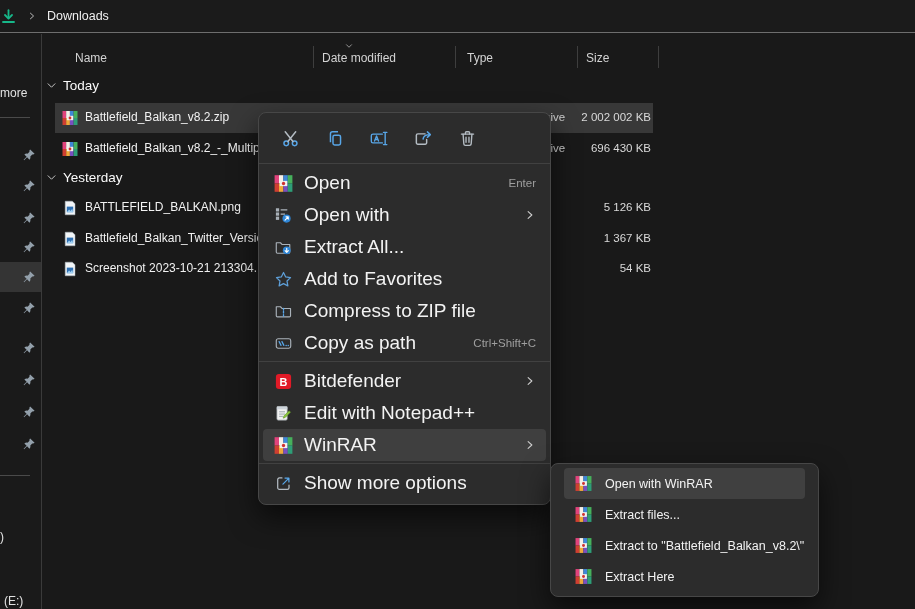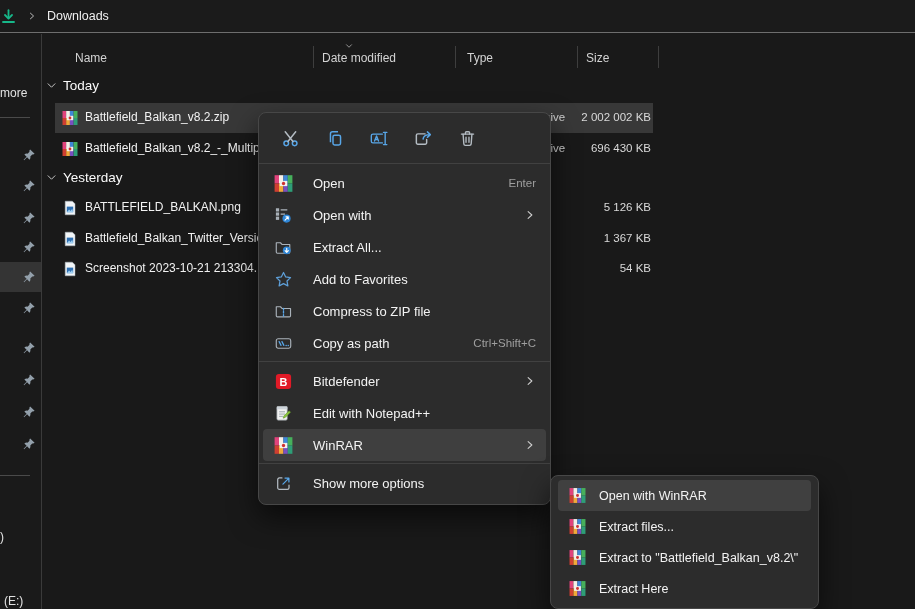--- a/index.html
+++ b/index.html
@@ -44,28 +44,28 @@
          border:1px solid #474747; border-radius:8px; box-shadow:0 12px 28px rgba(0,0,0,.6);
          padding:3px 0 5px 0; z-index:5; }
   .qa-row { height:45px; display:flex; align-items:center; gap:8px; padding-left:14px; }
   .qa-btn { width:36px; height:32px; border-radius:4px; display:flex; align-items:center; justify-content:center; cursor:default; }
   .qa-btn svg { width:21px; height:21px; }
   .ctx-sep { height:1px; background:#414141; margin:2px 0 3px 0; }
   .mi { height:32px; margin:0 4px; border-radius:4px; display:flex; align-items:center; padding:0 10px; cursor:default; }
   .mi.hl { background:#3f3f3f; }
   .mi-ic { width:20px; height:20px; flex:0 0 20px; display:flex; align-items:center; justify-content:center; }
   .mi-ic svg { width:19px; height:19px; }
-  .mi-label { font-size:13px; color:#f3f3f3; margin-left:20px; white-space:nowrap; }
+  .mi-label { font-size:19px; color:#f3f3f3; margin-left:11px; white-space:nowrap; }
   .mi-right { margin-left:auto; font-size:11.5px; color:#9f9f9f; }
   .mi-chev { margin-left:auto; width:12px; height:12px; }
 
   
-  .sub { position:absolute; left:550px; top:475px; width:269px; background:#2c2c2c;
+  .sub { position:absolute; left:550px; top:463px; width:269px; background:#2c2c2c;
          border:1px solid #474747; border-radius:8px; box-shadow:0 12px 28px rgba(0,0,0,.6);
-         padding:4px 3px; z-index:6; }
+         padding:4px 9px; z-index:6; }
   .smi { height:31px; margin:0 4px; border-radius:4px; display:flex; align-items:center; padding:0 9px; cursor:default; }
   .smi.hl { background:#404040; }
   .smi .mi-ic svg { width:17px; height:17px; }
   .smi .mi-label { font-size:12.5px; margin-left:12px; }
 </style>
 </head>
 <body>
 
 <svg width="0" height="0" style="position:absolute">
   <defs>

